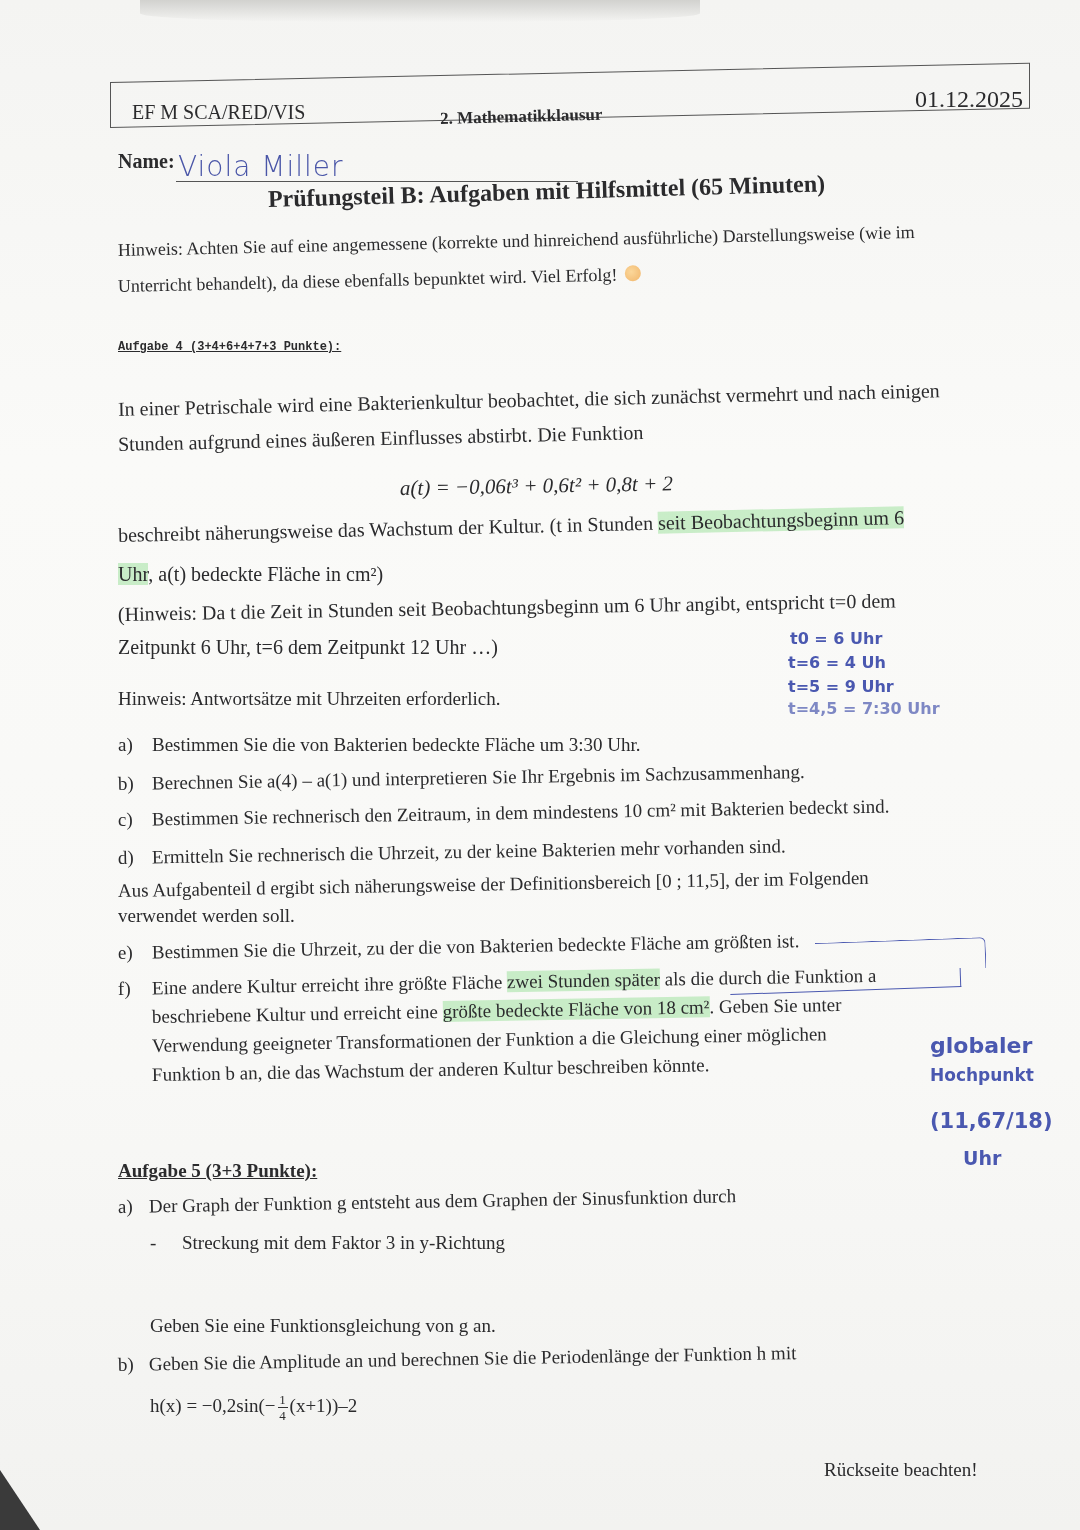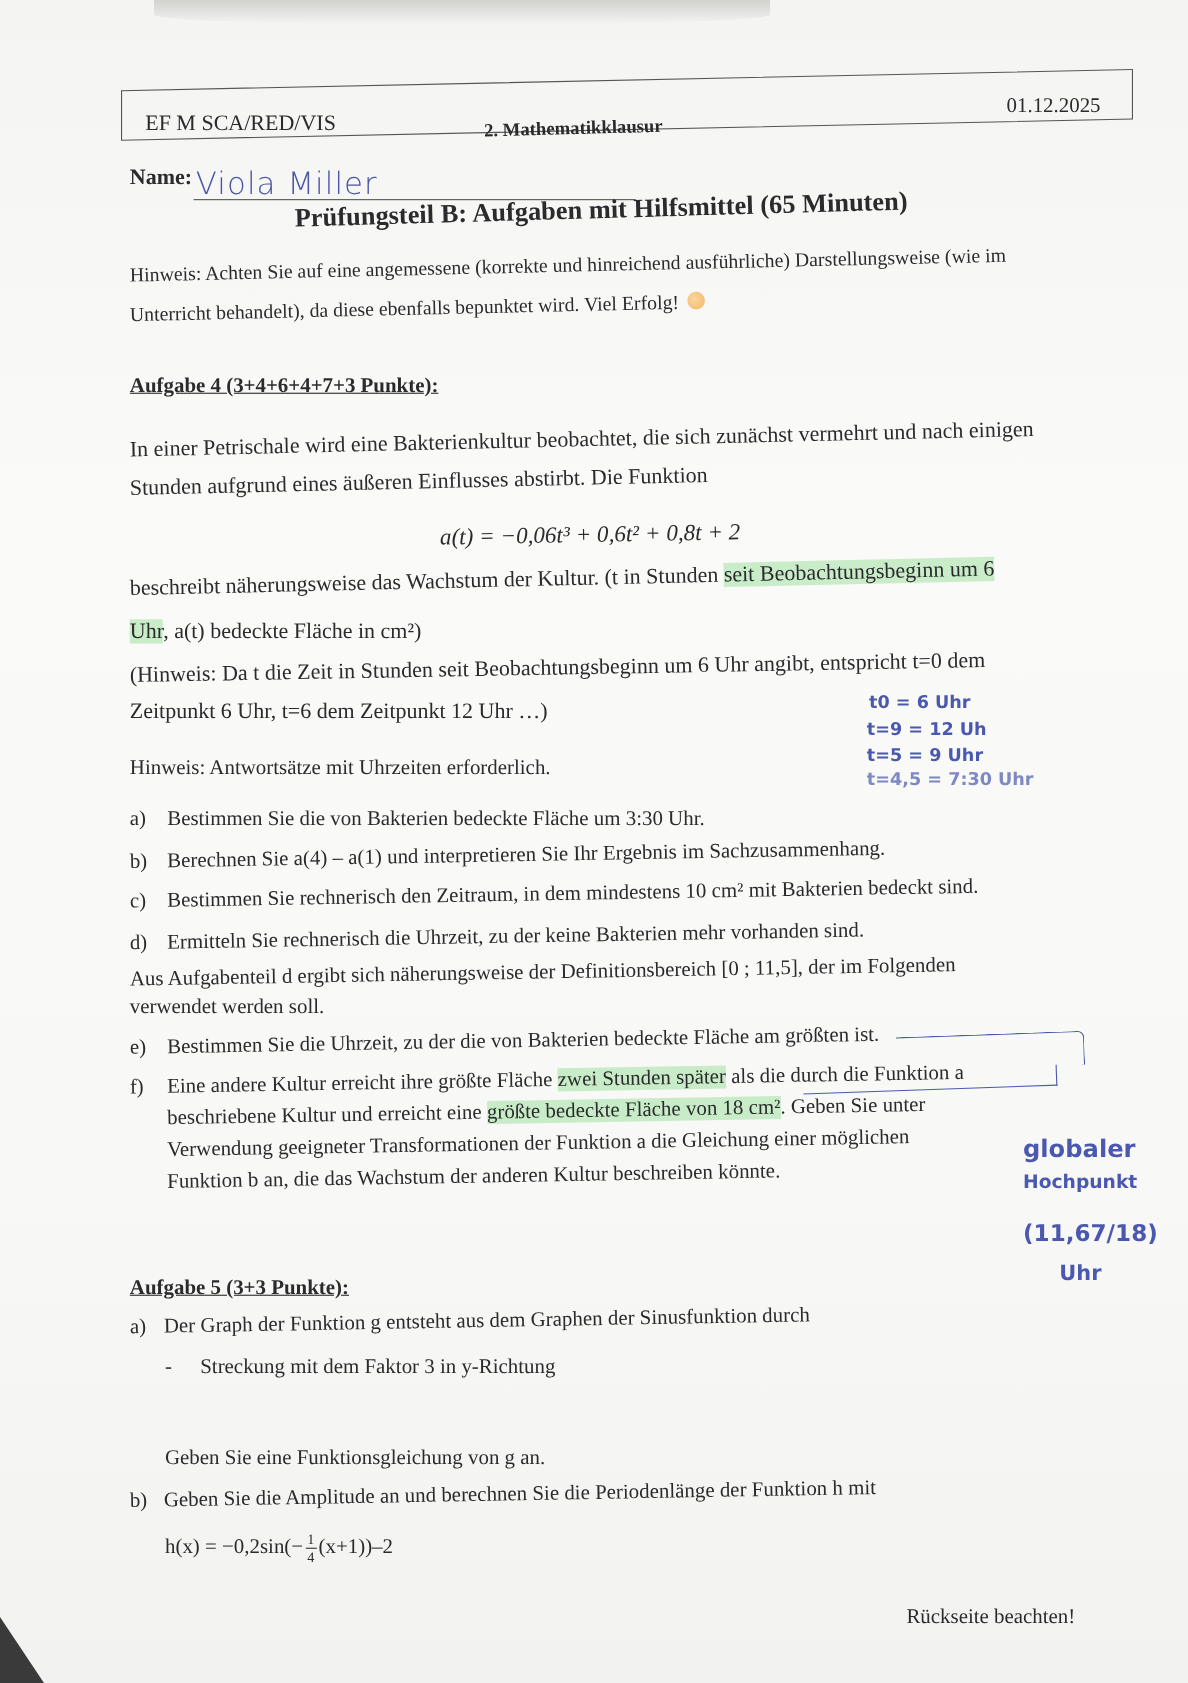--- a/index.html
+++ b/index.html
@@ -26,21 +26,21 @@
       border-top: 60px solid transparent;
     }
     .abs { position: absolute; white-space: nowrap; }
     .header-box {
       position: absolute; left: 110px; top: 82px; width: 918px; height: 44px;
       border: 1.5px solid #555;
       transform: skewY(-1.2deg); transform-origin: left top;
     }
     .hdr-course { left: 132px; top: 101px; font-size: 20px; }
     .hdr-title { left: 440px; top: 109px; font-size: 17px; font-weight: bold; transform: rotate(-1.5deg); transform-origin: left; }
-    .hdr-date { left: 915px; top: 86px; font-size: 19px; }
+    .hdr-date { left: 915px; top: 86px; font-size: 24px; }
     .name-label { left: 118px; top: 150px; font-size: 20px; font-weight: bold; }
     .name-value {
       left: 178px; top: 150px; font-size: 28px; color: #4a56a8;
       font-family: "DejaVu Sans", sans-serif; font-weight: 300; letter-spacing: 1px;
     }
     .name-line { position: absolute; left: 176px; top: 181px; width: 402px; height: 1px; background: #555; }
     .section-title {
       left: 268px; top: 186px; font-size: 24px; font-weight: bold;
       transform: rotate(-1.6deg); transform-origin: left;
     }
@@ -78,41 +78,41 @@
   <div class="abs name-label">Name:</div>
   <div class="abs name-value">Viola Miller</div>
   <div class="name-line"></div>
 
   <div class="abs section-title">Prüfungsteil B: Aufgaben mit Hilfsmittel (65 Minuten)</div>
   <div class="abs body-line rot1" style="left:118px; top:240px; font-size:18px;">Hinweis: Achten Sie auf eine angemessene (korrekte und hinreichend ausführliche) Darstellungsweise (wie im</div>
   <div class="abs body-line rot1" style="left:118px; top:276px; font-size:18px;">
     <span>Unterricht behandelt), da diese ebenfalls bepunktet wird. Viel Erfolg!</span><span class="emoji"></span>
   </div>
 
-  <div class="abs body-line underline" style="left:118px; top:340px; font-size:19px;">Aufgabe 4 (3+4+6+4+7+3 Punkte):</div>
+  <div class="abs body-line underline" style="left:118px; top:340px; font-size:12px;font-family:Liberation Mono, monospace;">Aufgabe 4 (3+4+6+4+7+3 Punkte):</div>
 
   <div class="abs body-line rot1" style="left:118px; top:398px; font-size:20px;">In einer Petrischale wird eine Bakterienkultur beobachtet, die sich zunächst vermehrt und nach einigen</div>
   <div class="abs body-line rot1" style="left:118px; top:433px; font-size:20px;">Stunden aufgrund eines äußeren Einflusses abstirbt. Die Funktion</div>
 
   <div class="abs formula rot2" style="left:400px; top:476px;">a(t) = −0,06t³ + 0,6t² + 0,8t + 2</div>
 
   <div class="abs body-line rot1" style="left:118px; top:524px; font-size:20px;">
     <span>beschreibt näherungsweise das Wachstum der Kultur. (t in Stunden </span><span class="hl">seit Beobachtungsbeginn um 6</span>
   </div>
   <div class="abs body-line" style="left:118px; top:563px; font-size:20px;">
     <span class="hl">Uhr</span><span>, a(t) bedeckte Fläche in cm²)</span>
   </div>
 
   <div class="abs body-line rot2" style="left:118px; top:603px; font-size:20px;">(Hinweis: Da t die Zeit in Stunden seit Beobachtungsbeginn um 6 Uhr angibt, entspricht t=0 dem</div>
   <div class="abs body-line" style="left:118px; top:636px; font-size:20px;">Zeitpunkt 6 Uhr, t=6 dem Zeitpunkt 12 Uhr …)</div>
 
   <div class="abs body-line" style="left:118px; top:688px; font-size:19px;">Hinweis: Antwortsätze mit Uhrzeiten erforderlich.</div>
 
   <div class="abs hand" style="left:790px; top:614px; font-size:16px;">t0 = 6 Uhr</div>
-  <div class="abs hand" style="left:788px; top:638px; font-size:16px;">t=9 = 12 Uh</div>
+  <div class="abs hand" style="left:788px; top:638px; font-size:16px;">t=6 = 4 Uh</div>
   <div class="abs hand" style="left:788px; top:662px; font-size:16px;">t=5 = 9 Uhr</div>
   <div class="abs hand" style="left:788px; top:684px; font-size:16px; color:#7e88c4;">t=4,5 = 7:30 Uhr</div>
 
   <div class="abs body-line" style="left:118px; top:734px; font-size:19px;">
     <span class="label-letter">a)</span><span>Bestimmen Sie die von Bakterien bedeckte Fläche um 3:30 Uhr.</span>
   </div>
   <div class="abs body-line rot2" style="left:118px; top:773px; font-size:19px;">
     <span class="label-letter">b)</span><span>Berechnen Sie a(4) – a(1) und interpretieren Sie Ihr Ergebnis im Sachzusammenhang.</span>
   </div>
   <div class="abs body-line rot2" style="left:118px; top:809px; font-size:19px;">

